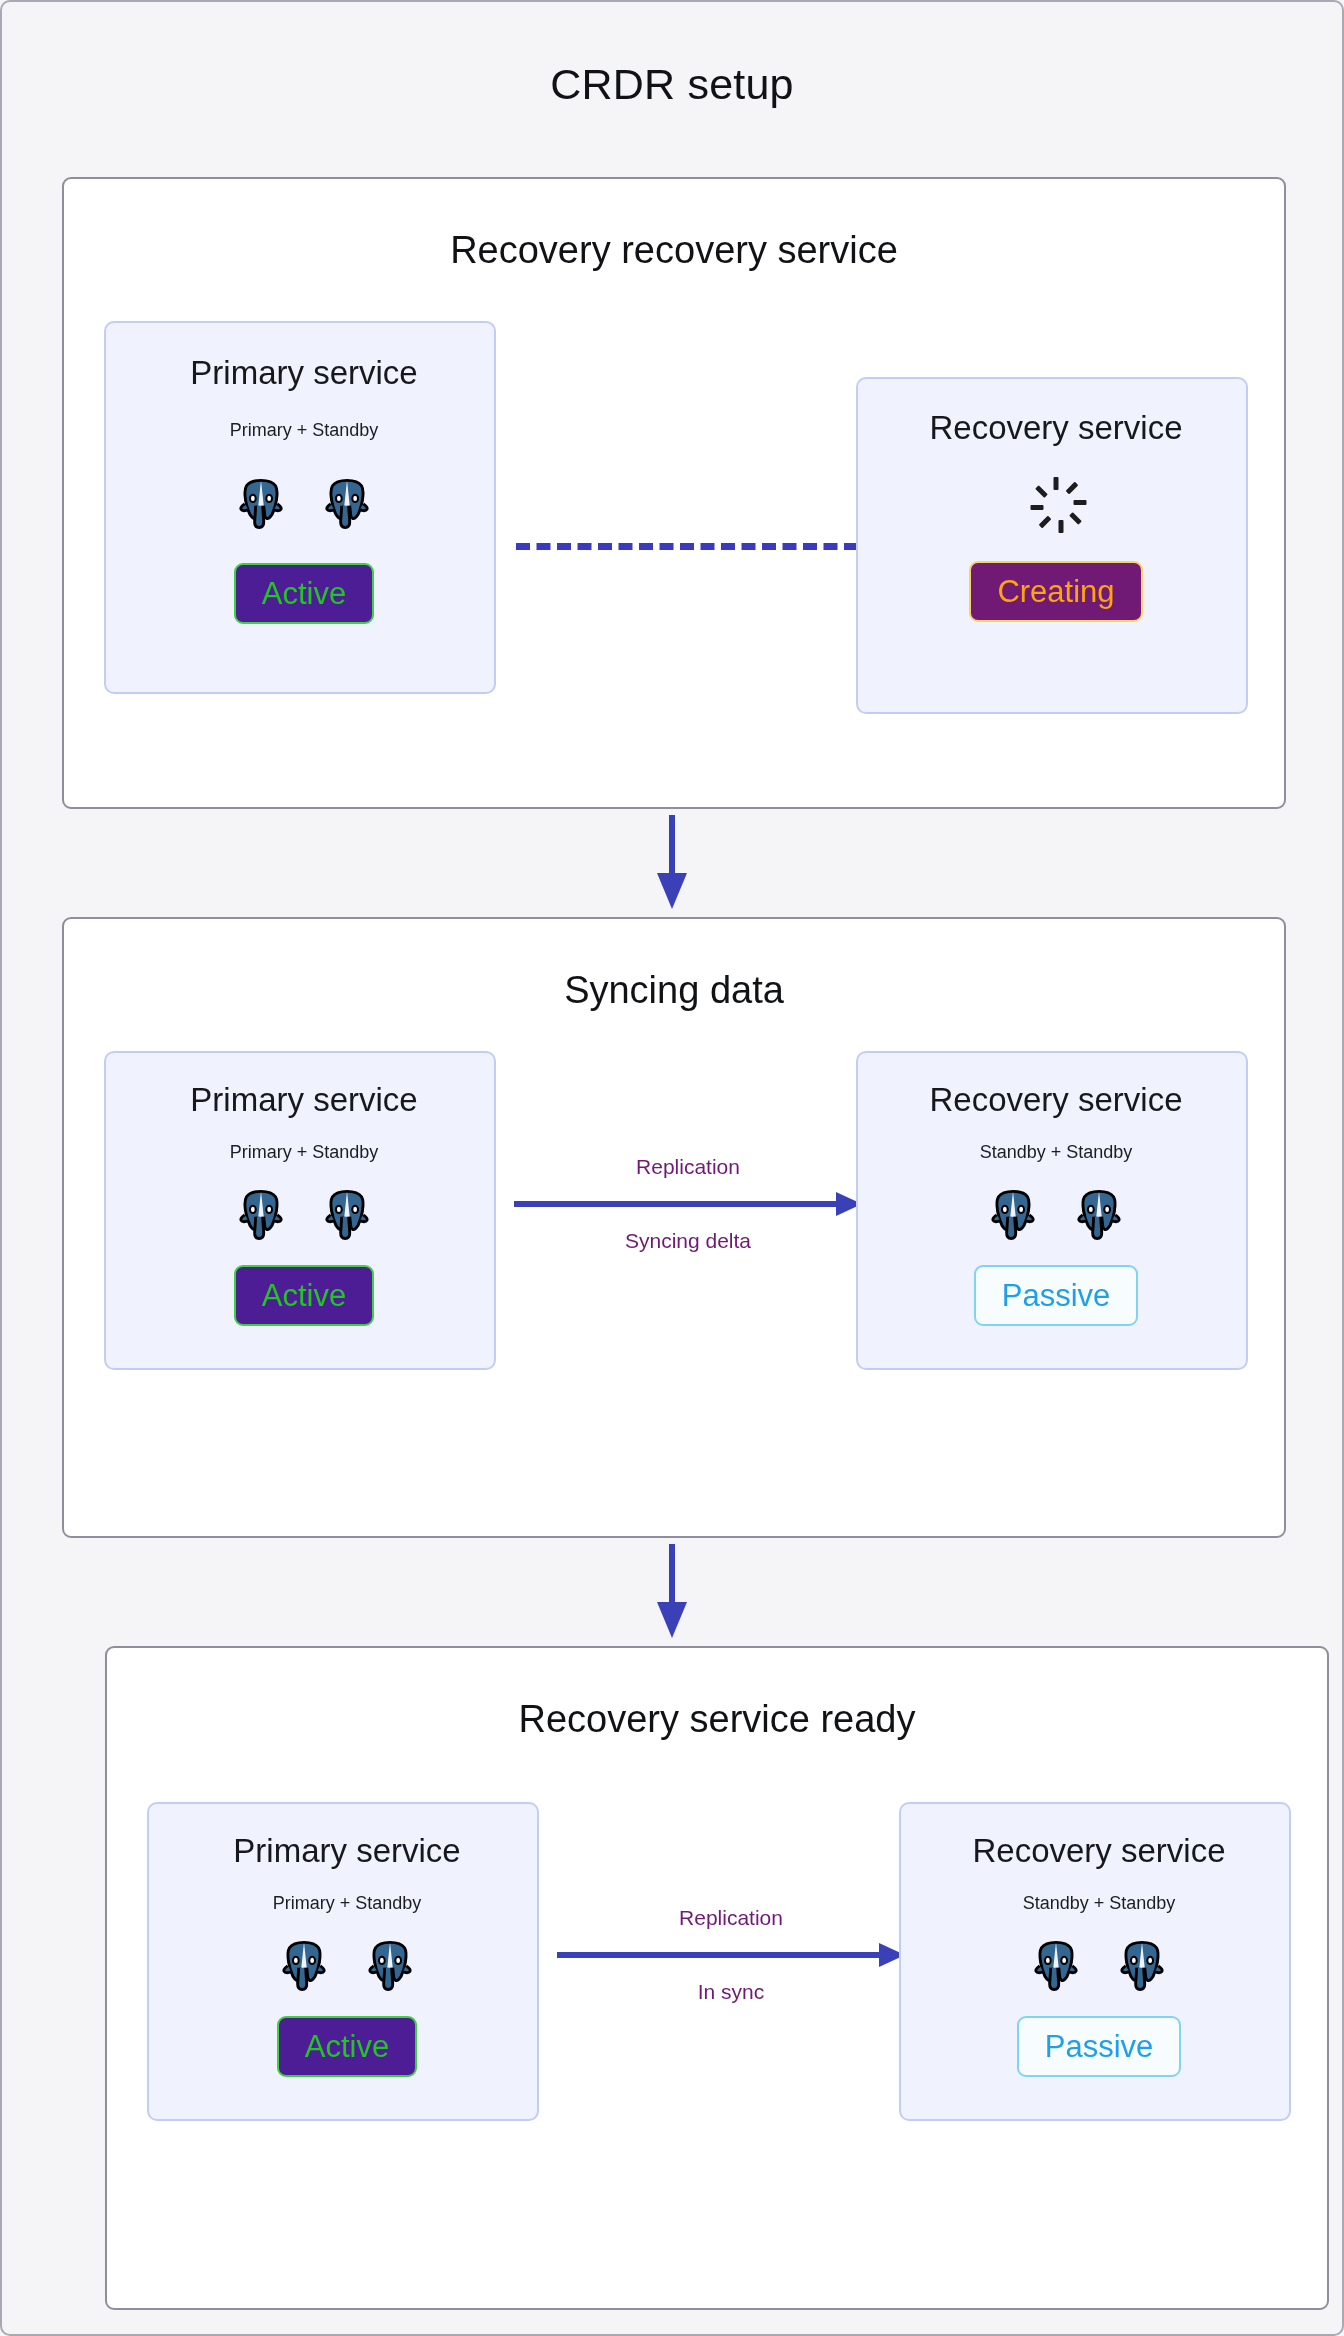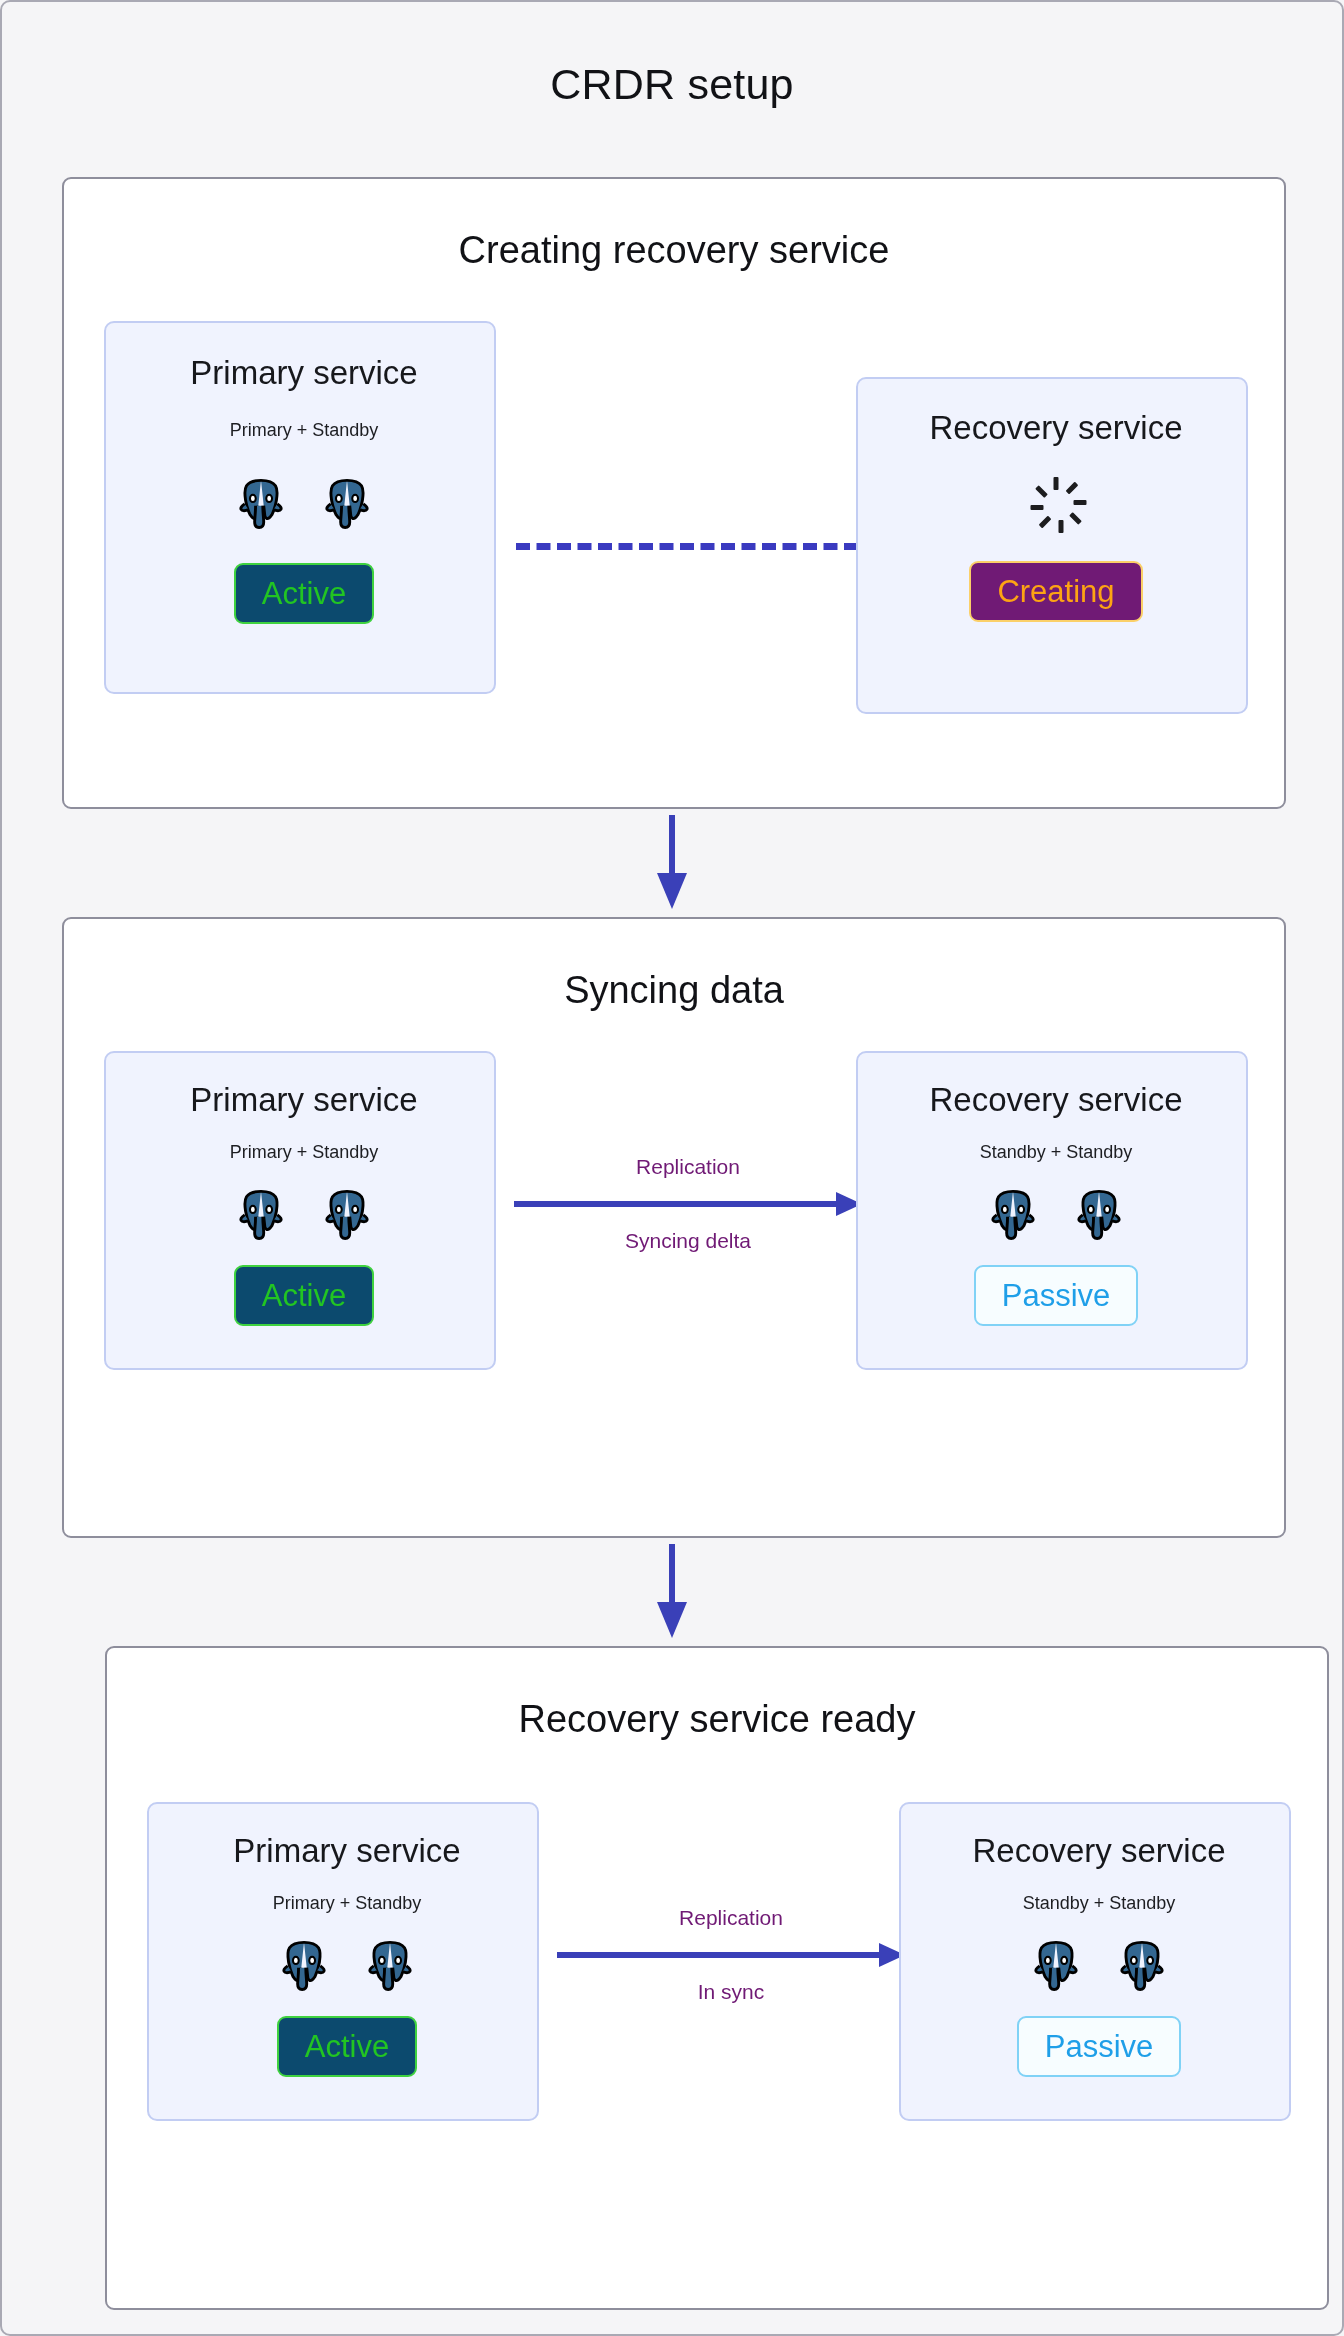--- a/index.html
+++ b/index.html
@@ -85,21 +85,21 @@
 
   .badge {
     border-radius: 9px;
     border: 2px solid;
     font-size: 31px;
     line-height: 1;
     padding: 13px 26px;
     text-align: center;
     white-space: nowrap;
   }
-  .badge-active  { color:#22c522; border-color:#3fd23f; background:#0c4a6e; }
+  .badge-active  { color:#22c522; border-color:#3fd23f; background:#4c1d95; }
   .badge-passive { color:#1f9fe8; border-color:#80d2f6; background:#f7fdff; }
   .badge-creating{ color:#fda413; border-color:#fbd069; background:#701a75; }
 
   
   #svc-0-0 { left: 40px;  top: 142px; width: 392px; height: 373px; }
   #svc-0-0 .svc-name { margin-top: 31px; }
   #svc-0-0 .svc-sub  { margin-top: 28px; }
   #svc-0-0 .nodes    { margin-top: 33px; }
   #svc-0-0 .badge    { margin-top: 31px; }
 
@@ -195,21 +195,21 @@
   }
 </style>
 </head>
 <body>
 
 <div id="page">
 
   <div class="page-title">CRDR setup</div>
 
   <div class="panel" id="panel-0">
-    <div class="panel-title">Creating recovery service</div>
+    <div class="panel-title">Recovery recovery service</div>
 
     <div class="service" id="svc-0-0">
       <div class="svc-name">Primary service</div>
       <div class="svc-sub">Primary + Standby</div>
       <div class="nodes">
         <span class="pg-wrap">
           <svg class="pg" viewBox="0 0 64 64" aria-hidden="true">
             <g stroke="#000" stroke-width="3.2" stroke-linejoin="round" fill="#336791">
               <path d="M32 7c-9 0-14 3-16 6-2.5 4-2 10-1 16 1 6 3 12 5 16 2 3 4 5 6 4 1.5-1 2-3 2-5l1-9"></path>
               <path d="M32 7c9 0 14 3 16 6 2.5 4 2 10 1 16-1 6-3 12-5 16-2 3-4 5-6 4-1.5-1-2-3-2-5l-1-9"></path>

